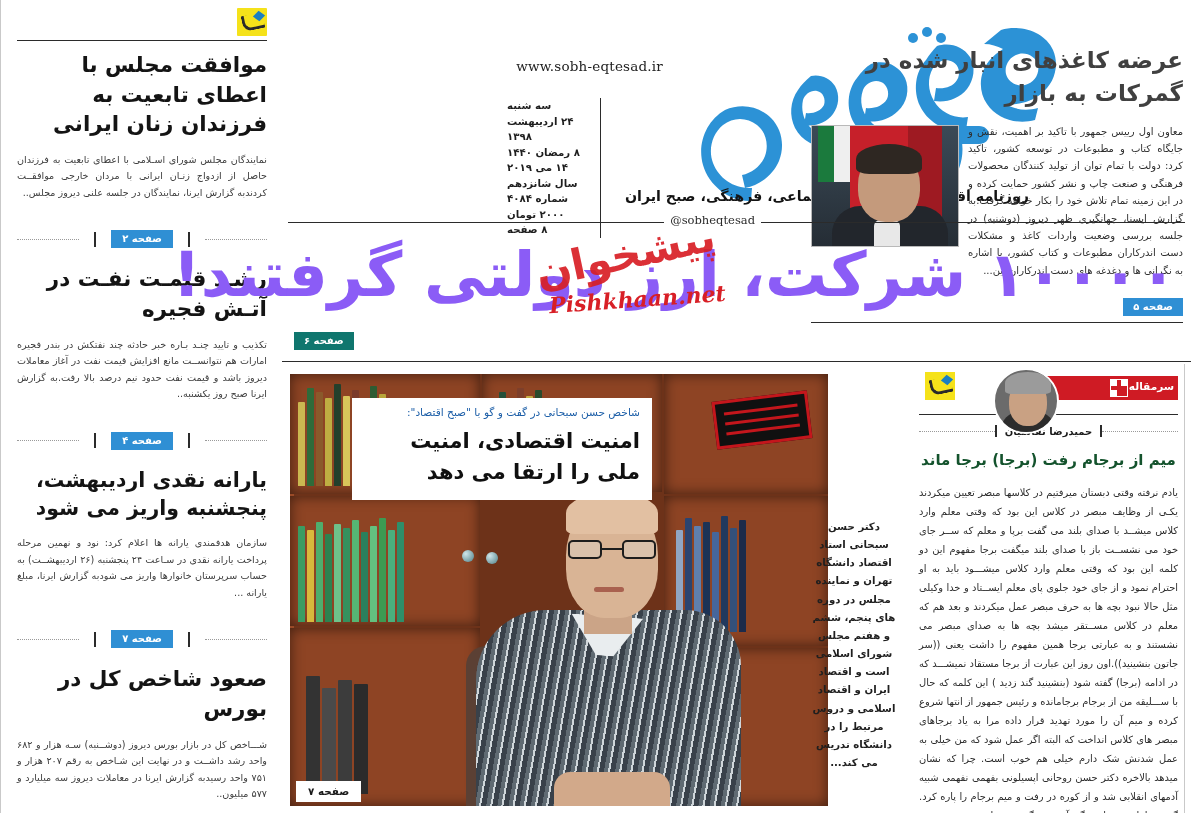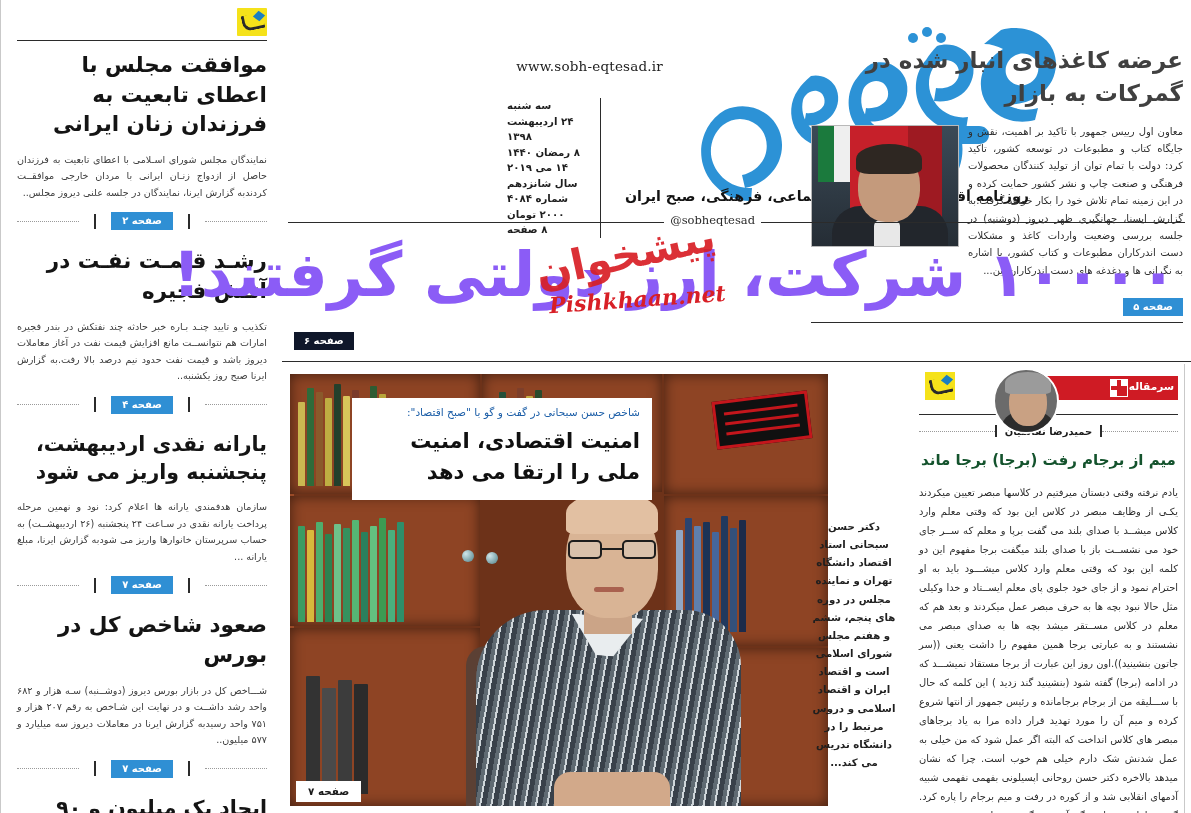--- a/index.html
+++ b/index.html
@@ -61,21 +61,21 @@
   .sb-body {
     margin-top: 13px;
     font-size: 9.6px;
     line-height: 1.72;
     color: #3b3b3b;
     text-align: justify;
     text-align-last: right;
   }
   .badge-row {
     display: flex; align-items: center; justify-content: center;
-    gap: 11px; margin: 11px 0 12px 0;
+    gap: 11px; margin: 29px 0 12px 0;
   }
   .badge-row .dash { flex: 1; border-top: 1px dotted #9a9a9a; height: 0; }
   .badge-row .tick { width: 2px; height: 15px; background: #2b2b2b; margin: 0 4px; }
   .page-badge {
     background: #2f8fd4; color: #ffffff;
     font-size: 10px; font-weight: bold;
     padding: 3px 11px 4px 11px;
     white-space: nowrap;
     letter-spacing: 0.3px;
   }
@@ -187,21 +187,21 @@
   }
   .mh-text {
     position: absolute; right: 14px; top: 16px; left: 60px;
     text-align: right;
     font-size: 62px; font-weight: bold; color: #8b5cf6;
     line-height: 1.12; letter-spacing: -1px;
     white-space: nowrap;
   }
   .mh-badge {
     position: absolute; left: 12px; bottom: 11px;
-    background: #0f172a; color: #fff;
+    background: #0f766e; color: #fff;
     font-size: 10px; font-weight: bold;
     padding: 3px 10px 4px 10px;
   }
   .watermark {
     position: absolute; right: 455px; top: 10px;
     width: 230px; height: 92px;
     pointer-events: none; z-index: 6;
   }
   .wm-fa {
     position: absolute; right: 20px; top: -4px;

